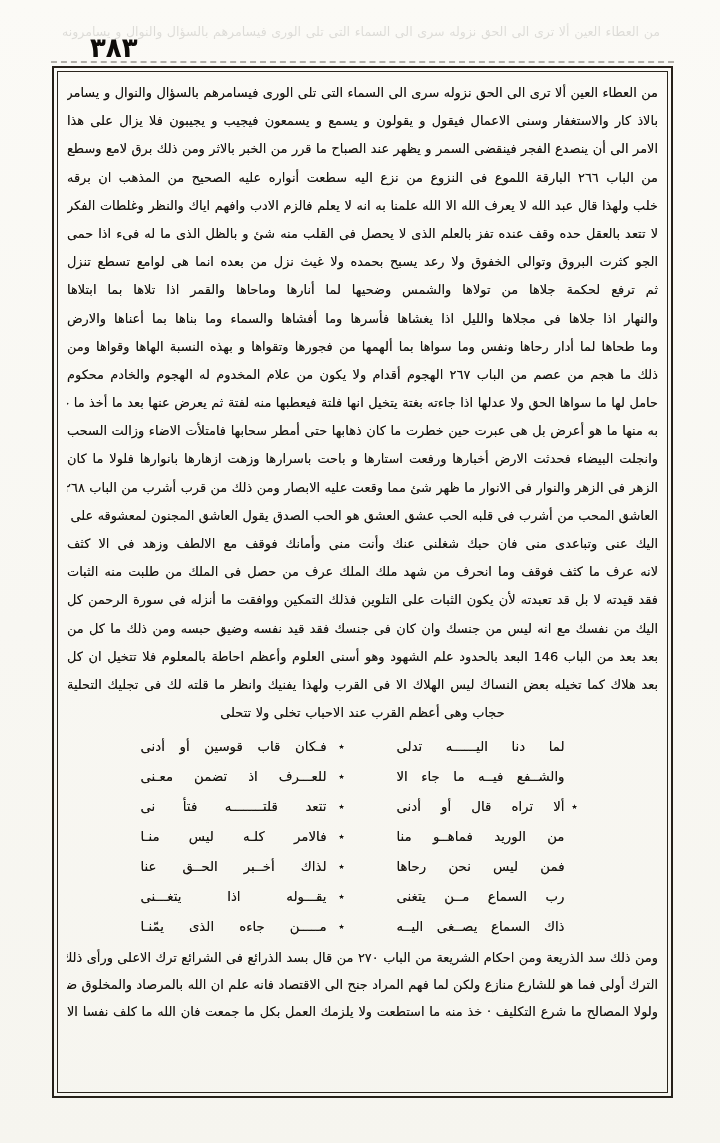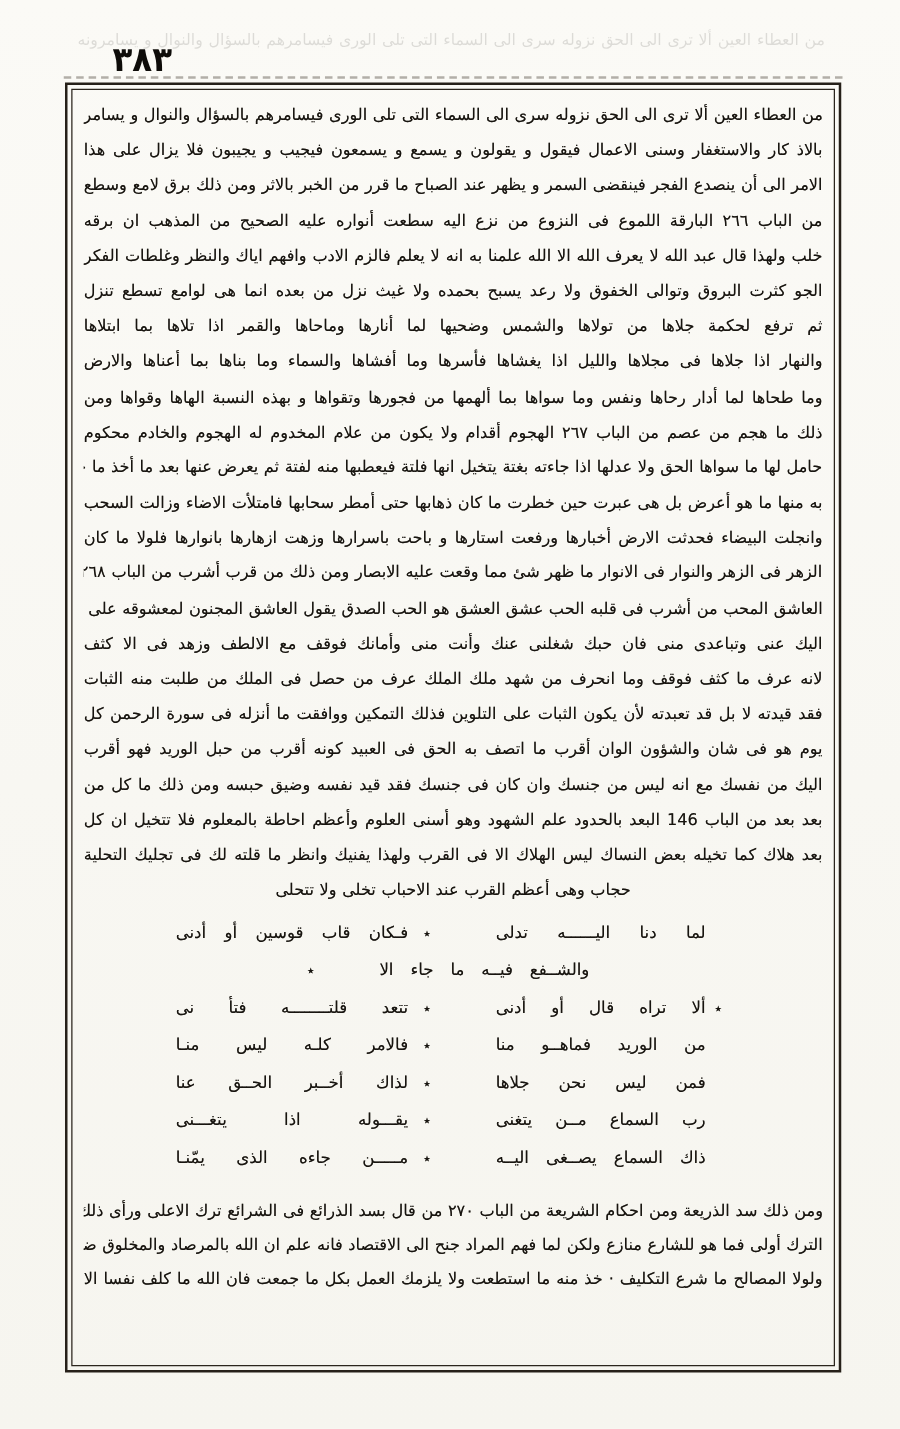--- a/index.html
+++ b/index.html
@@ -49,88 +49,89 @@
   .verse{
     height:30px;line-height:30px;display:flex;flex-direction:row;
     justify-content:center;align-items:center;
     font-size:13.3px;text-shadow:0 0 .5px rgba(20,15,10,.55);
   }
   .lead{width:20px;text-align:center;font-size:11px;}
   .sep{width:30px;text-align:center;font-size:11px;}
   .hemi{white-space:nowrap;overflow:hidden;text-align:justify;text-align-last:justify;}
   .hemi.r{width:168px;margin-left:40px;}
   .hemi.l{width:186px;}
-  .footer{margin-top:14px;}
+  .footer{margin-top:2px;}
   .footer .tl{height:27px;line-height:27px;}
 </style>
 </head>
 <body>
 
 <div class="page">
 
   <div class="ghost-line">من العطاء العين ألا ترى الى الحق نزوله سرى الى السماء التى تلى الورى فيسامرهم بالسؤال والنوال و يسامرونه</div>
 
   <div class="pagenum">٣٨٣</div>
 
   <div class="frame">
     <div class="inner">
 
       <div>
         <div class="tl">من العطاء العين ألا ترى الى الحق نزوله سرى الى السماء التى تلى الورى فيسامرهم بالسؤال والنوال و يسامرونه</div>
         <div class="tl">بالاذ كار والاستغفار وسنى الاعمال فيقول و يقولون و يسمع و يسمعون فيجيب و يجيبون فلا يزال على هذا</div>
         <div class="tl">الامر الى أن ينصدع الفجر فينقضى السمر و يظهر عند الصباح ما قرر من الخبر بالاثر ومن ذلك برق لامع وسطع</div>
         <div class="tl">من الباب ٢٦٦ البارقة اللموع فى النزوع من نزع اليه سطعت أنواره عليه الصحيح من المذهب ان برقه</div>
         <div class="tl">خلب ولهذا قال عبد الله لا يعرف الله الا الله علمنا به انه لا يعلم فالزم الادب وافهم اياك والنظر وغلطات الفكر</div>
+        <div class="tl">لا تتعد بالعقل حده وقف عنده تفز بالعلم الذى لا يحصل فى القلب منه شئ و بالظل الذى ما له فىء اذا حمى</div>
         <div class="tl">الجو كثرت البروق وتوالى الخفوق ولا رعد يسبح بحمده ولا غيث نزل من بعده انما هى لوامع تسطع تنزل</div>
         <div class="tl">ثم ترفع لحكمة جلاها من تولاها والشمس وضحيها لما أنارها وماحاها والقمر اذا تلاها بما ابتلاها</div>
         <div class="tl">والنهار اذا جلاها فى مجلاها والليل اذا يغشاها فأسرها وما أفشاها والسماء وما بناها بما أعناها والارض</div>
         <div class="tl">وما طحاها لما أدار رحاها ونفس وما سواها بما ألهمها من فجورها وتقواها و بهذه النسبة الهاها وقواها ومن</div>
         <div class="tl">ذلك ما هجم من عصم من الباب ٢٦٧ الهجوم أقدام ولا يكون من علام المخدوم له الهجوم والخادم محكوم</div>
         <div class="tl">حامل لها ما سواها الحق ولا عدلها اذا جاءته بغتة يتخيل انها فلتة فيعطبها منه لفتة ثم يعرض عنها بعد ما أخذ ما جاءته</div>
         <div class="tl">به منها ما هو أعرض بل هى عبرت حين خطرت ما كان ذهابها حتى أمطر سحابها فامتلأت الاضاء وزالت السحب</div>
         <div class="tl">وانجلت البيضاء فحدثت الارض أخبارها ورفعت استارها و باحت باسرارها وزهت ازهارها بانوارها فلولا ما كان</div>
         <div class="tl">الزهر فى الزهر والنوار فى الانوار ما ظهر شئ مما وقعت عليه الابصار ومن ذلك من قرب أشرب من الباب ٢٦٨</div>
         <div class="tl">العاشق المحب من أشرب فى قلبه الحب عشق العشق هو الحب الصدق يقول العاشق المجنون لمعشوقه على التعيين</div>
         <div class="tl">اليك عنى وتباعدى منى فان حبك شغلنى عنك وأنت منى وأمانك فوقف مع الالطف وزهد فى الا كثف</div>
         <div class="tl">لانه عرف ما كثف فوقف وما انحرف من شهد ملك الملك عرف من حصل فى الملك من طلبت منه الثبات</div>
         <div class="tl">فقد قيدته لا بل قد تعبدته لأن يكون الثبات على التلوين فذلك التمكين ووافقت ما أنزله فى سورة الرحمن كل</div>
-        <div class="tl">يوم هو فى شان والشؤون الوان أقرب ما اتصف به الحق فى العبيد كونه أقرب من حبل الوريد فهو أقرب</div>
         <div class="tl">اليك من نفسك مع انه ليس من جنسك وان كان فى جنسك فقد قيد نفسه وضيق حبسه ومن ذلك ما كل من</div>
         <div class="tl">بعد بعد من الباب 146 البعد بالحدود علم الشهود وهو أسنى العلوم وأعظم احاطة بالمعلوم فلا تتخيل ان كل</div>
         <div class="tl">بعد هلاك كما تخيله بعض النساك ليس الهلاك الا فى القرب ولهذا يفنيك وانظر ما قلته لك فى تجليك التحلية</div>
         <div class="tl center">حجاب وهى أعظم القرب عند الاحباب تخلى ولا تتحلى</div>
       </div>
 
       <div class="poetry">
         <div class="verse">
           <span class="lead"></span>
           <span class="hemi r">لما دنا اليــــــه تدلى</span>
           <span class="sep">٭</span>
           <span class="hemi l">فـكان قاب قوسين أو أدنى</span>
         </div>
         <div class="verse">
           <span class="lead"></span>
           <span class="hemi r">والشــفع فيــه ما جاء الا</span>
           <span class="sep">٭</span>
+          <span class="hemi l">للعـــرف اذ تضمن معـنى</span>
         </div>
         <div class="verse">
           <span class="lead">٭</span>
           <span class="hemi r">ألا تراه قال أو أدنى</span>
           <span class="sep">٭</span>
           <span class="hemi l">تتعد قلتــــــــه فتأ نى</span>
         </div>
         <div class="verse">
           <span class="lead"></span>
           <span class="hemi r">من الوريد فماهــو منا</span>
           <span class="sep">٭</span>
           <span class="hemi l">فالامر كلـه ليس منـا</span>
         </div>
         <div class="verse">
           <span class="lead"></span>
-          <span class="hemi r">فمن ليس نحن جلاها</span>
+          <span class="hemi r">فمن ليس نحن رحاها</span>
           <span class="sep">٭</span>
           <span class="hemi l">لذاك أخــبر الحــق عنا</span>
         </div>
         <div class="verse">
           <span class="lead"></span>
           <span class="hemi r">رب السماع مــن يتغنى</span>
           <span class="sep">٭</span>
           <span class="hemi l">يقـــوله اذا يتغـــنى</span>
         </div>
         <div class="verse">

